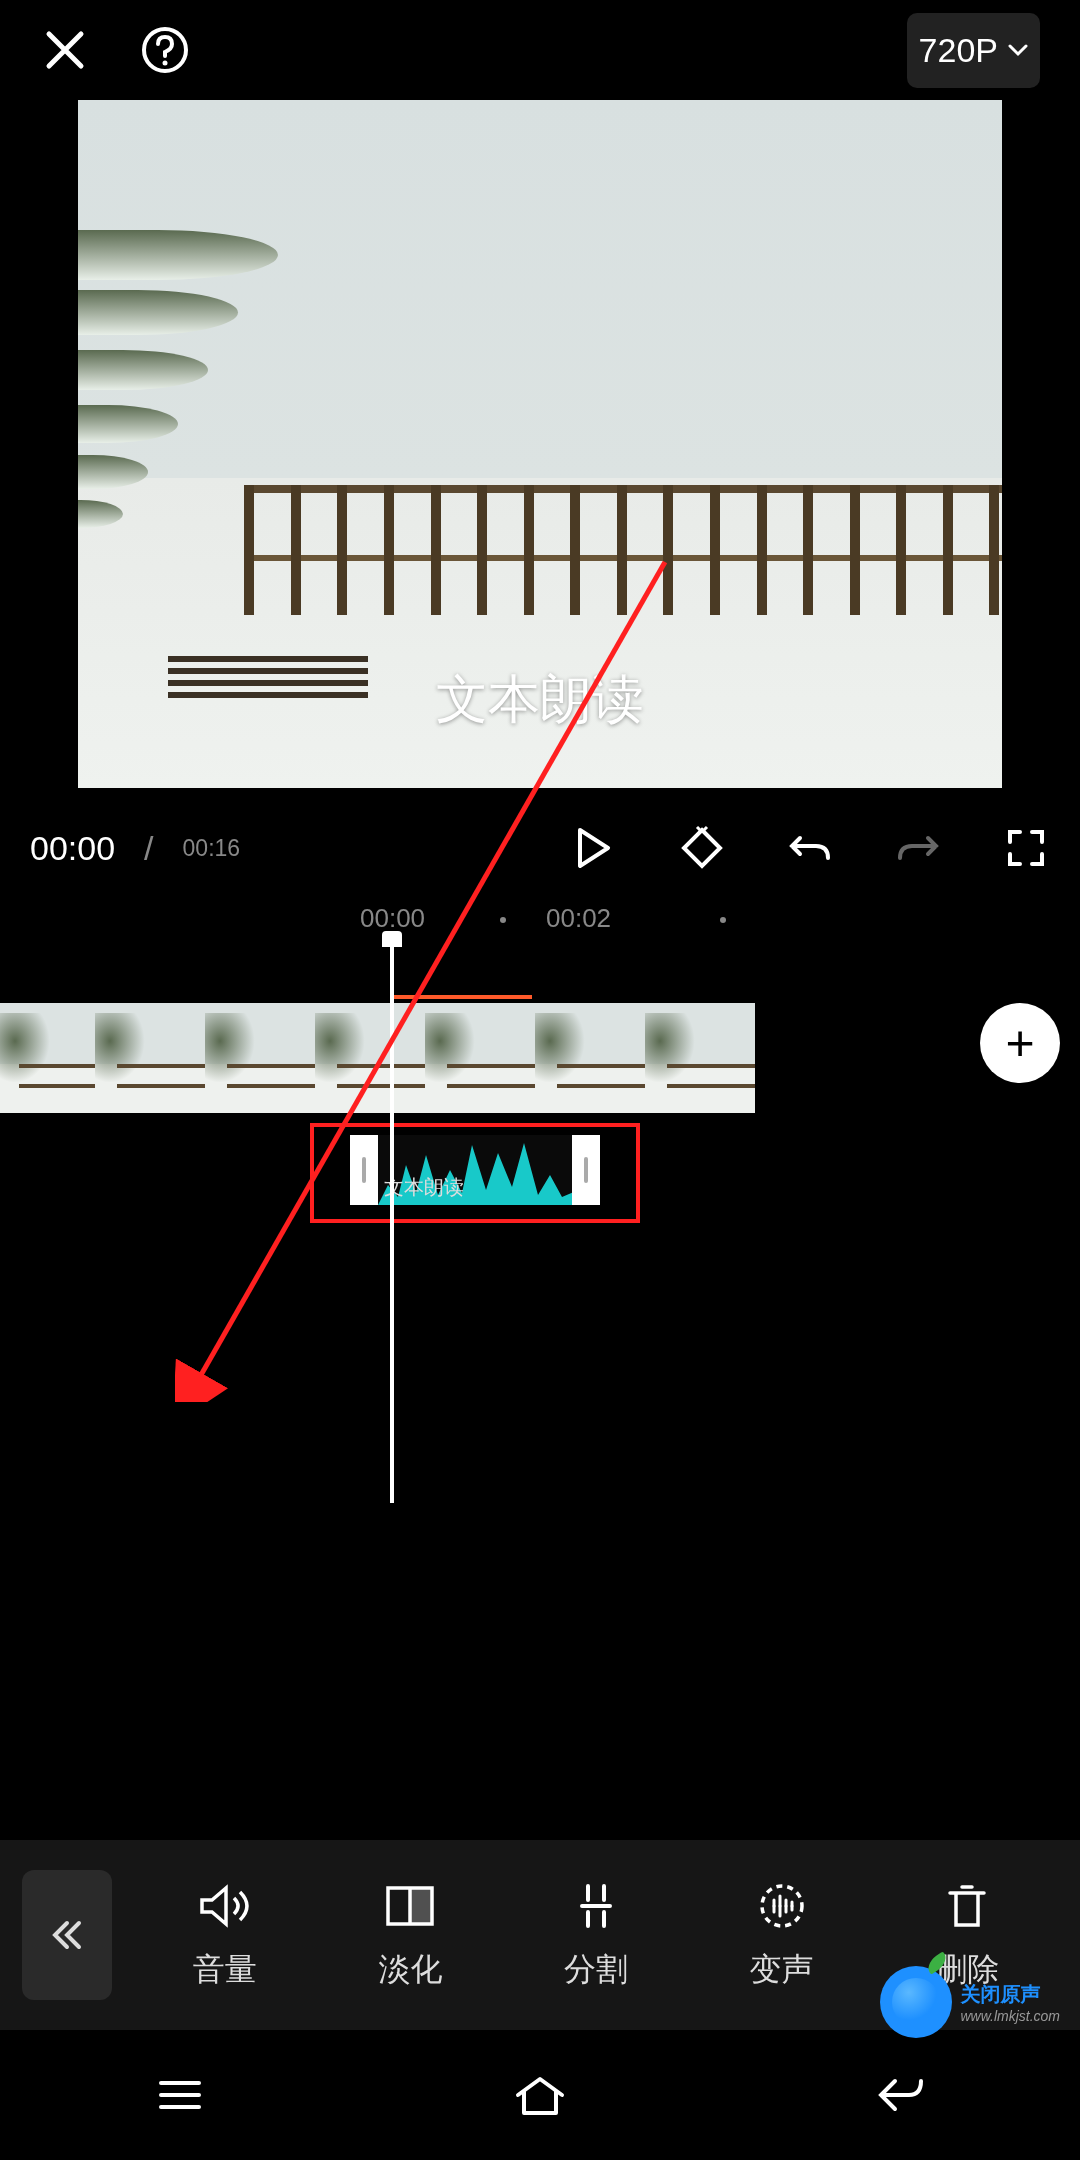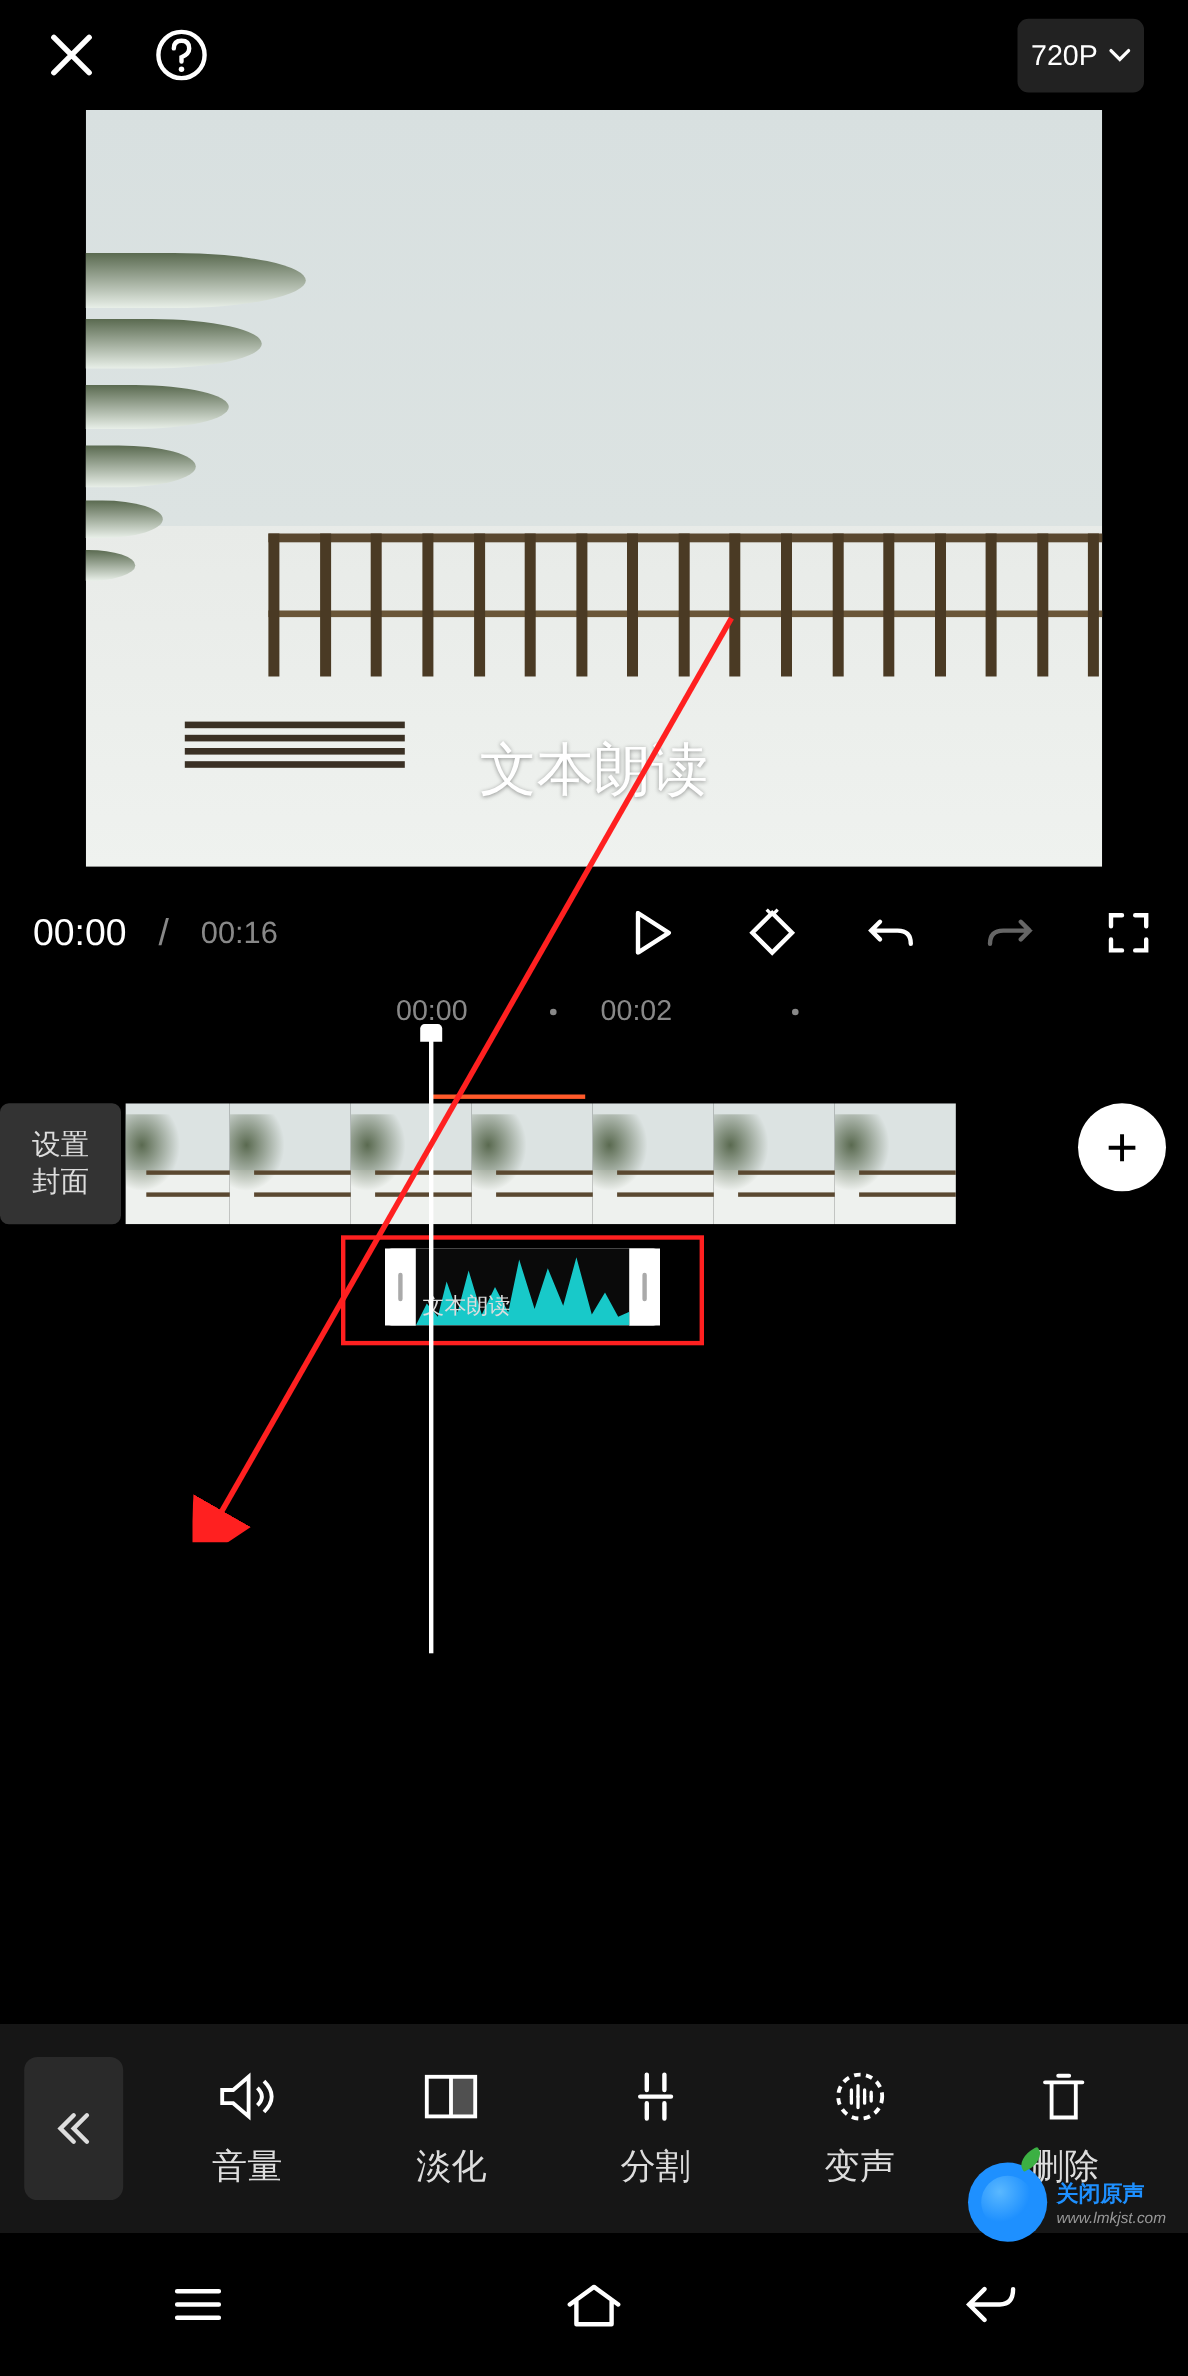--- a/index.html
+++ b/index.html
@@ -1,36 +1,36 @@
 <!DOCTYPE html>
 <html><head>
 <meta charset="utf-8">
 <style>
   * { margin: 0; padding: 0; box-sizing: border-box; }
   html, body { width: 1080px; height: 2160px; background: #000; font-family: -apple-system, "PingFang SC", sans-serif; color: #fff; position: relative; overflow: hidden; }
   .header { height: 100px; display: flex; align-items: center; padding: 0 40px; gap: 50px; }
   .header .right { margin-left: auto; display: flex; gap: 30px; align-items: center; }
   .close-icon, .help-icon { width: 50px; height: 50px; display:flex; align-items:center; justify-content:center; }
-  .resolution { background: #222; border-radius: 10px; padding: 18px 12px; display:flex; align-items:center; gap:10px; font-size: 26px; font-weight:500;}
+  .resolution { background: #222; border-radius: 10px; padding: 18px 12px; display:flex; align-items:center; gap:10px; font-size: 34px; font-weight:500;}
   .export-btn { background: #FE2C55; border-radius: 10px; padding: 18px 36px; font-size: 34px; font-weight: 500; color: #fff; }
   .preview { width: 924px; height: 688px; margin: 0 auto; position: relative; overflow: hidden; }
   .snow-scene { position:absolute; inset:0; background: linear-gradient(to bottom, #d8e0e0 0%, #dce3e2 55%, #e8ebe8 55%, #eff2ef 100%); }
   .tree { position:absolute; left:-40px; top:130px; width:260px; height:380px; }
   .tree .branch { position:absolute; background: linear-gradient(#5a6a50, #e8efe8); border-radius: 0 50% 50% 0; }
   .pier { position:absolute; top:53%; left:18%; right:-2%; height:220px; }
   .pier .rail-top { position:absolute; top:20px; left:0; right:0; height:8px; background:#5a4830;}
   .pier .rail-bot { position:absolute; top:90px; left:0; right:0; height:6px; background:#6a5638;}
   .pier .post { position:absolute; top:20px; width:10px; height:130px; background:#4a3a24;}
   .stairs { position:absolute; bottom:90px; left:90px; width:200px; height:60px;}
   .stairs .step { position:absolute; height:6px; background:#3a3024; left:0; right:0;}
   .overlay-text { position:absolute; left:50%; transform:translateX(-50%); top:565px; font-size: 52px; color:#fff; font-weight:400; text-shadow:0 1px 4px rgba(0,0,0,.4);}
   .controls { height: 90px; display:flex; align-items:center; padding: 0 30px; gap: 24px; margin-top: 15px;}
   .time-current { font-size: 34px; color:#fff;}
   .time-sep { font-size: 34px; color:#888; margin:0 5px;}
-  .time-total { font-size: 28px; color:#888;}
+  .time-total { font-size: 23px; color:#888;}
   .ctrl-icons { margin-left:auto; display:flex; gap:60px; align-items:center;}
   .ctrl-btn { width:48px; height:48px; display:flex; align-items:center; justify-content:center;}
   .timeline { position:relative; height: 440px; margin-top: 10px; background:#000;}
   .timeline-ruler { position:absolute; top:0; left:0; right:0; height:40px; display:flex; font-size:26px; color:#888;}
   .ruler-mark { position:absolute; }
   .ruler-dot { position:absolute; top:14px; width:6px; height:6px; background:#888; border-radius:50%;}
   .playhead { position:absolute; top:40px; bottom:-160px; left:390px; width:4px; background:#fff; z-index:20;}
   .playhead::before { content:''; position:absolute; top:-12px; left:-8px; width:20px; height:16px; background:#fff; border-radius:4px 4px 0 0;}
   .track-main { position:absolute; top:95px; left:0; right:0; height:120px; display:flex; align-items:stretch;}
   .mute-btn { width:180px; display:flex; flex-direction:column; align-items:center; justify-content:center; gap:8px;}
@@ -172,24 +172,20 @@
   <div class="timeline-ruler">
     <span class="ruler-mark" style="left:360px">00:00</span>
     <div class="ruler-dot" style="left:500px"></div>
     <span class="ruler-mark" style="left:546px">00:02</span>
     <div class="ruler-dot" style="left:720px"></div>
   </div>
   <div class="orange-line"></div>
   <div class="playhead"></div>
 
   <div class="track-main">
-    <div class="cover-cell">
-      <span>设置</span>
-      <span>封面</span>
-    </div>
     <div class="clip-strip">
       <div class="clip-thumb" style="width:95px">
           <div class="mini-scene"></div>
           <div class="mini-tree"></div>
           <div class="mini-pier"></div>
         </div>
       <div class="clip-thumb" style="width:110px">
           <div class="mini-scene"></div>
           <div class="mini-tree"></div>
           <div class="mini-pier"></div>

